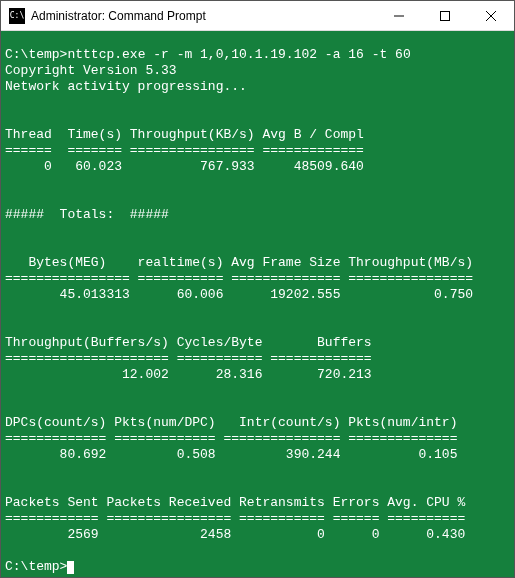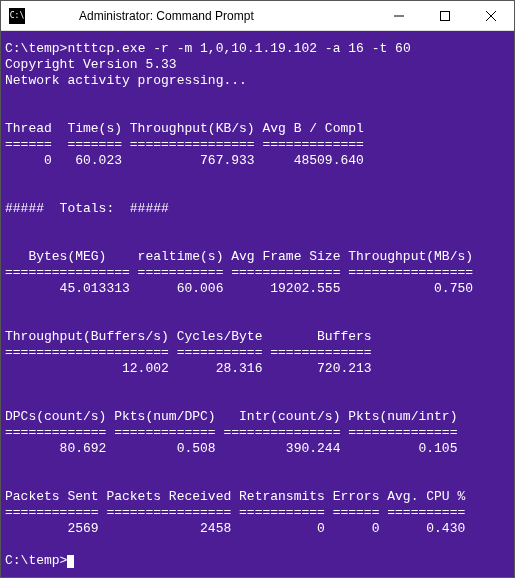--- a/index.html
+++ b/index.html
@@ -35,46 +35,45 @@
       justify-content: center;
       font-size: 8px;
       color: #fff;
       font-family: Consolas, monospace;
     }
     .titlebar-title {
       flex: 1;
       font-family: "Segoe UI", sans-serif;
       font-size: 12px;
       color: #000;
-      margin-left: 48px;
     }
     .titlebar-controls {
       display: flex;
       height: 100%;
     }
     .titlebar-btn {
       width: 46px;
       height: 100%;
       display: flex;
       align-items: center;
       justify-content: center;
       font-family: "Segoe UI", sans-serif;
       font-size: 10px;
       color: #000;
       cursor: pointer;
     }
     .titlebar-btn svg { width: 10px; height: 10px; }
     .terminal {
       flex: 1;
-      background: #4c1d95;
+      background: #15803d;
       color: #fff;
       font-family: Consolas, "Courier New", monospace;
       font-size: 13px;
       line-height: 16px;
-      padding: 10px 4px;
+      padding: 16px 4px;
       white-space: pre;
       overflow: hidden;
     }
     .cursor {
       display: inline-block;
       width: 7px;
       height: 13px;
       background: #fff;
       vertical-align: text-bottom;
       animation: blink 1s steps(1) infinite;

